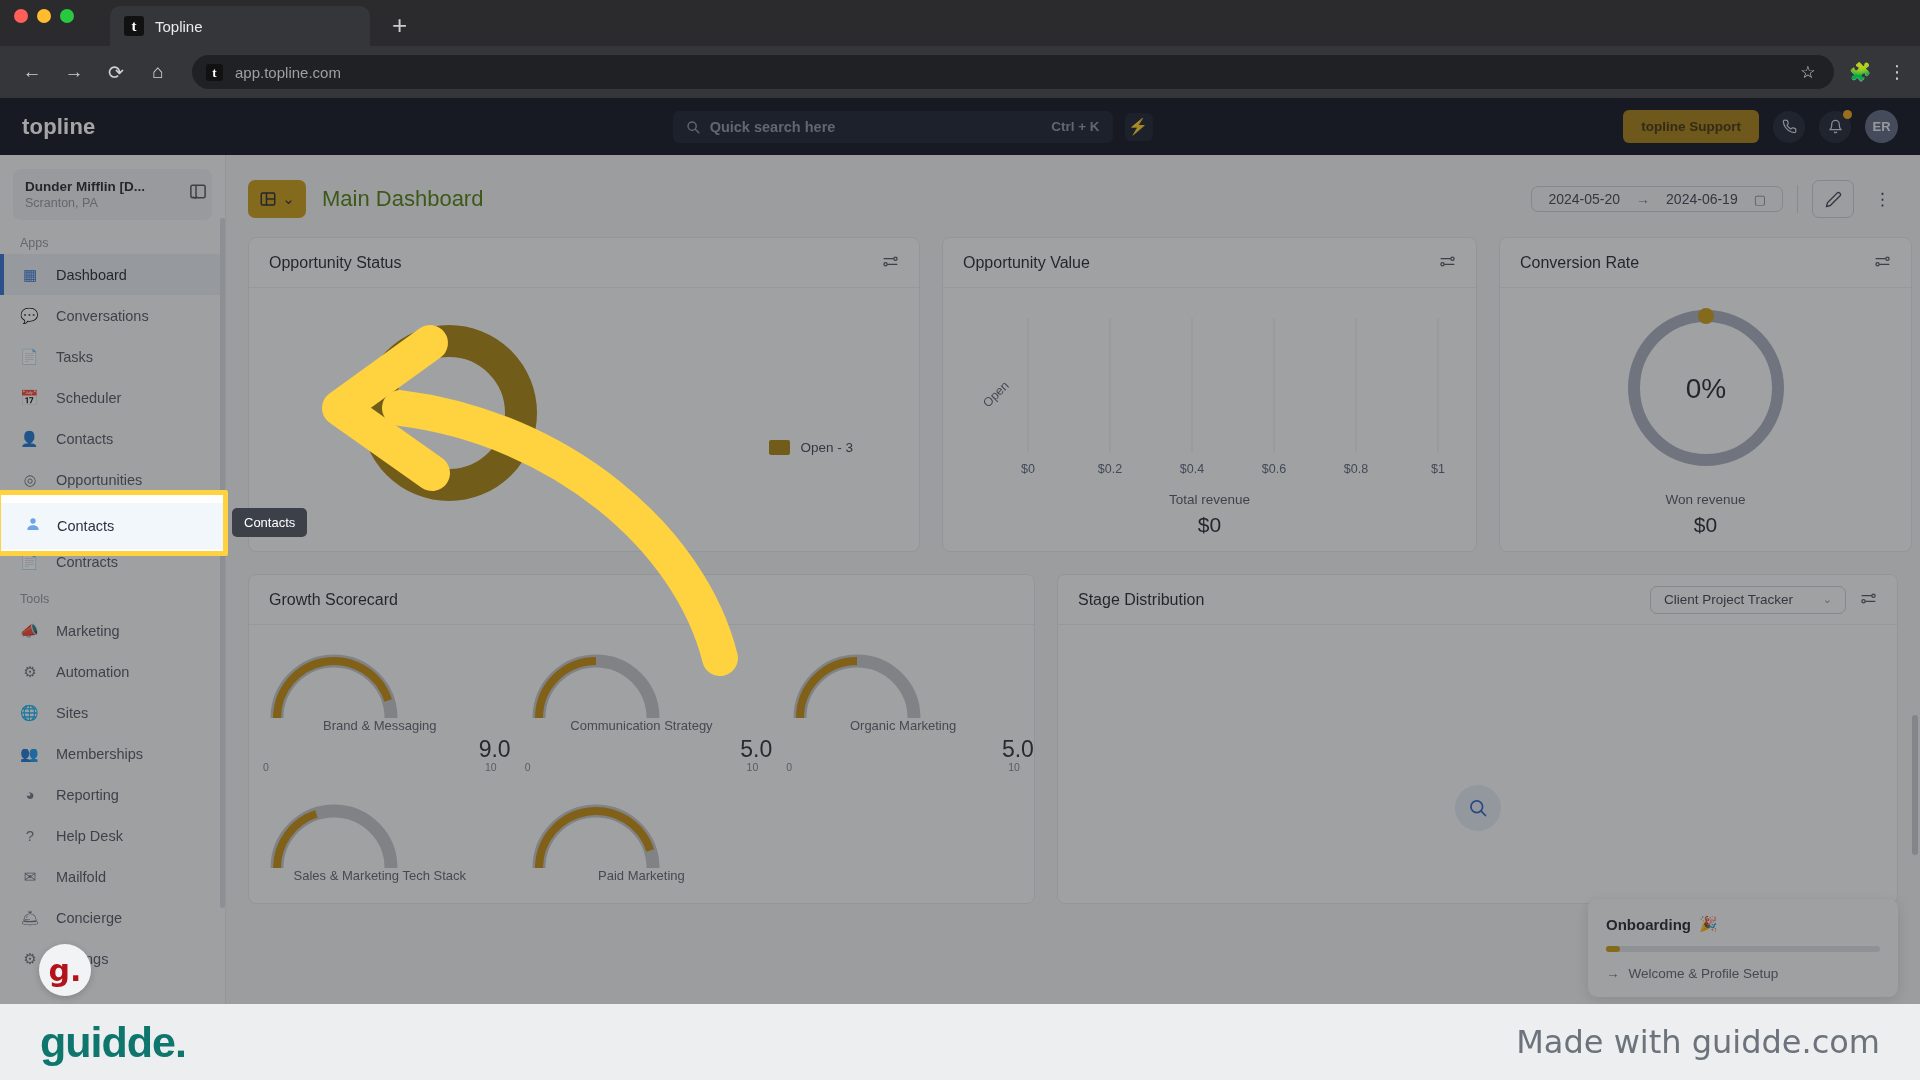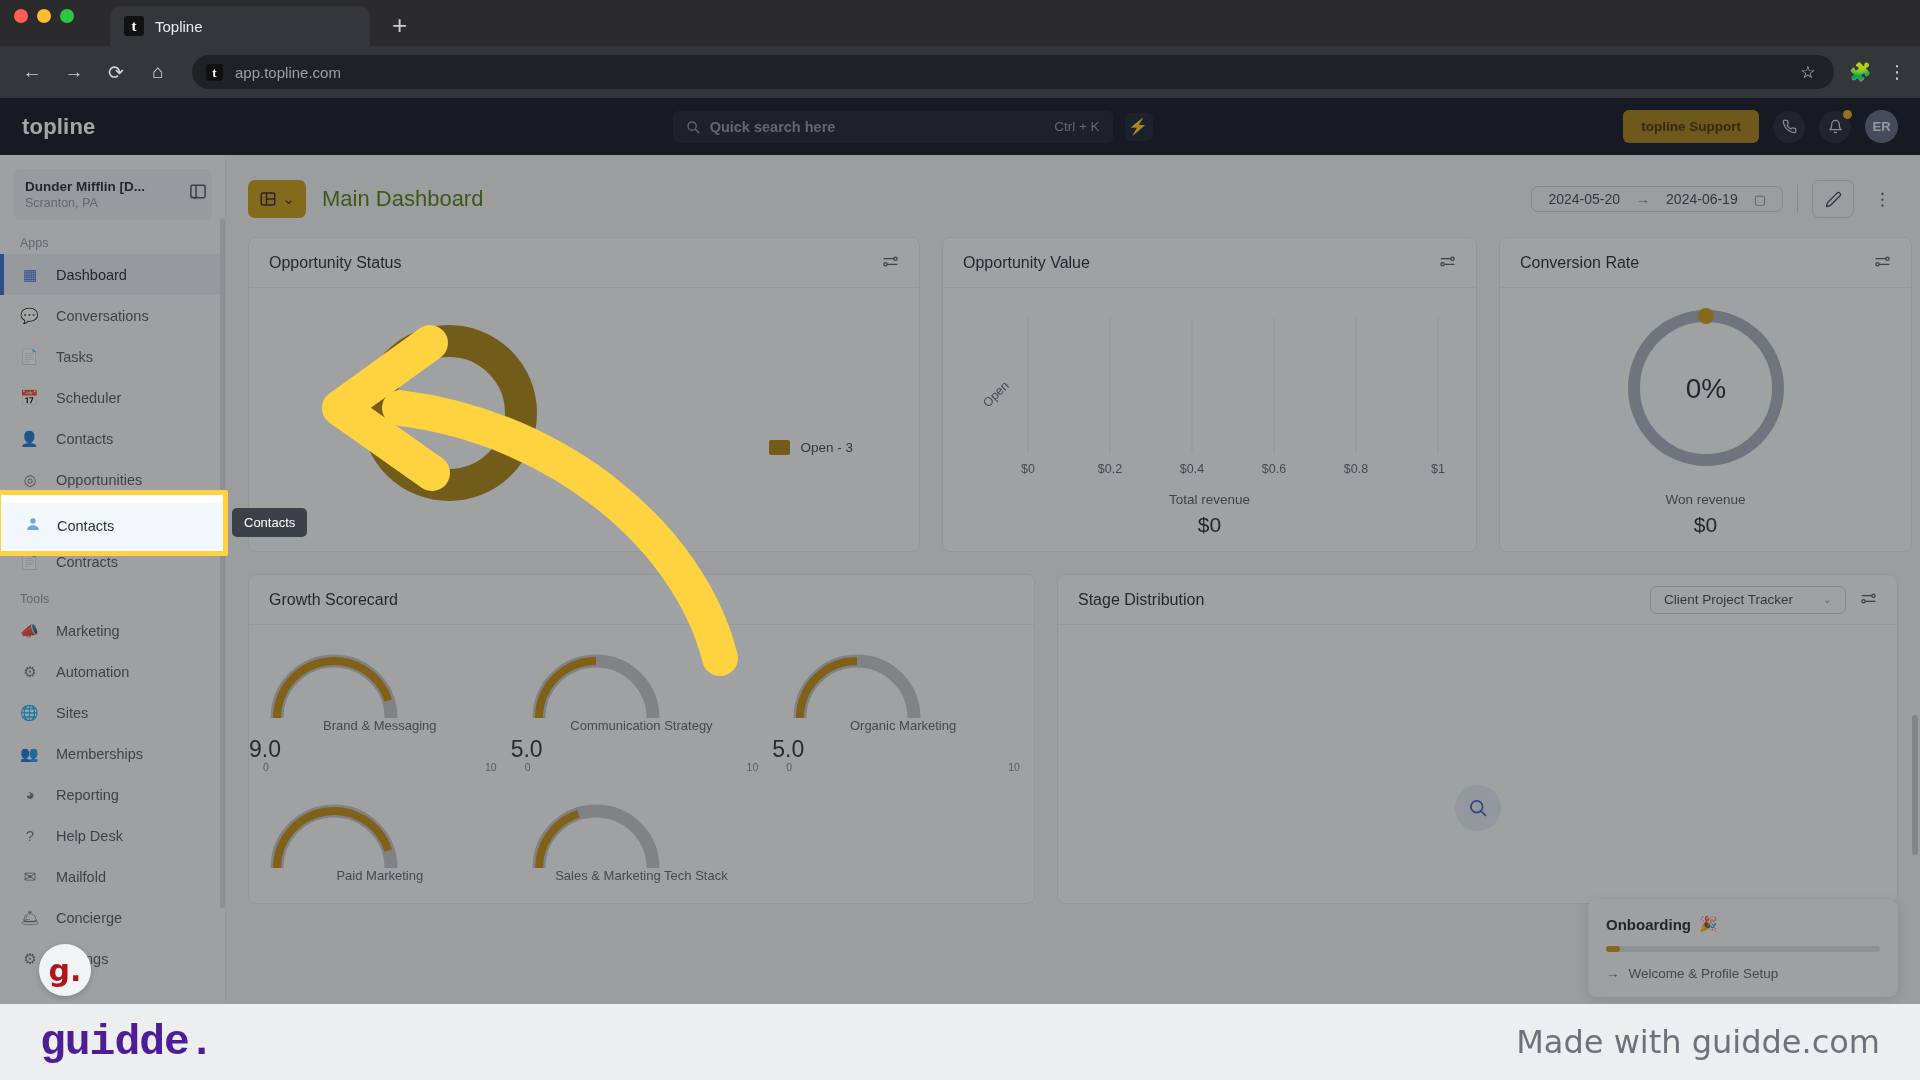--- a/index.html
+++ b/index.html
@@ -80,21 +80,21 @@
   }
   .brand { color: #fff; font-size: 22px; font-weight: 700;
     letter-spacing: .2px; width: 180px; }
   .search-wrap { flex: 1; display: flex; justify-content: center;
     align-items: center; gap: 12px; }
   .searchbox {
     width: 440px; height: 32px; background: #161c2e; border-radius: 6px;
     display: flex; align-items: center; padding: 0 13px; gap: 10px;
   }
   .searchbox .ph { color: #8b93a7; font-size: 14.5px; font-weight: 600; flex:1; }
-  .searchbox .kbd { color: #8b93a7; font-size: 13.5px; }
+  .searchbox .kbd { color: #8b93a7; font-size: 13.5px; font-weight: bold; }
   .bolt { width: 28px; height: 28px; border-radius: 6px; background: #161c2e;
     display:flex; align-items:center; justify-content:center;
     color: #e8a317; font-size: 16px; }
   .topnav-right { display: flex; align-items: center; gap: 14px; }
   .support-btn {
     background: #a37a12; color: #3a2e08; font-size: 13.5px; font-weight: 700;
     border-radius: 6px; padding: 9px 18px;
   }
   .circ-btn { width: 32px; height: 32px; border-radius: 50%;
     background: #1b2234; display: flex; align-items: center;
@@ -206,21 +206,21 @@
 
   
   .row2 { display: flex; gap: 22px; margin-top: 22px; }
   .c-growth { width: 787px; height: 330px; overflow: hidden; }
   .c-stage { flex: 1; height: 330px; overflow: hidden; position: relative; }
   .gauge-grid { display: flex; flex-wrap: wrap; padding: 8px 0 0 0; }
   .gauge { width: 33.33%; height: 150px; position: relative; }
   .gauge-label { position: absolute; left: 0; right: 0; top: 85px;
     text-align: center; font-size: 13px; color: #5a6170; }
   .gauge-value { position: absolute; left: 0; right: 0; top: 103px;
-    text-align: left; font-size: 23px; color: #262b38; }
+    text-align: right; font-size: 23px; color: #262b38; }
   .gauge-min { position: absolute; left: 14px; top: 128px; font-size: 10.5px; color: #7b8190; }
   .gauge-max { position: absolute; right: 14px; top: 128px; font-size: 10.5px; color: #7b8190; }
 
   .stage-select {
     margin-left: auto; margin-right: 14px;
     border: 1px solid #c6ccd4; border-radius: 7px; height: 28px; width: 196px;
     display: flex; align-items: center; padding: 0 13px; font-size: 13.5px;
     color: #3b4252;
   }
   .stage-select .cv { margin-left: auto; color: #8b919d; font-size: 11px; }
@@ -259,22 +259,22 @@
 
   
   .arrow-svg { position: absolute; inset: 0; z-index: 58; pointer-events: none; }
 
   
   .footer {
     position: absolute; left: 0; bottom: 0; width: 1920px; height: 76px;
     background: #eceef0; display: flex; align-items: center;
     padding: 0 40px; z-index: 70;
   }
-  .g-logo { color: #4c1d95; font-size: 43px; font-weight: 700;
-    font-family: Liberation Mono, monospace; letter-spacing: -1px; }
+  .g-logo { color: #0f766e; font-size: 43px; font-weight: 700;
+    font-family: Liberation Sans, sans-serif; letter-spacing: -1px; }
   .made-with { margin-left: auto; color: #6d737c; font-size: 32px;
     font-family: "DejaVu Sans", sans-serif; }
 
   .scroll-track { position: absolute; right: 0; top: 57px; bottom: 0;
     width: 9px; background: transparent; z-index: 15; }
   .scroll-thumb { position: absolute; right: 2px; top: 560px; width: 6px;
     height: 140px; border-radius: 3px; background: #c3c8d0; }
   .sb-scroll { position: absolute; left: 220px; top: 120px; width: 5px;
     height: 690px; border-radius: 3px; background: #d5d9e0; z-index: 13; }
 </style>
@@ -569,26 +569,26 @@
             <div class="gauge"><svg width="170" height="100" viewBox="0 0 170 100">
                 <path d="M 28 85 A 57 57 0 0 1 142.00 85.00" fill="none" stroke="#bfc3c9" stroke-width="13"></path>
                 <path d="M 28 85 A 57 57 0 0 1 85.00 28.00" fill="none" stroke="#c08a0c" stroke-width="8"></path>
               </svg><div class="gauge-label">Communication Strategy</div><div class="gauge-value">5.0</div><div class="gauge-min">0</div><div class="gauge-max">10</div></div>
             <div class="gauge"><svg width="170" height="100" viewBox="0 0 170 100">
                 <path d="M 28 85 A 57 57 0 0 1 142.00 85.00" fill="none" stroke="#bfc3c9" stroke-width="13"></path>
                 <path d="M 28 85 A 57 57 0 0 1 85.00 28.00" fill="none" stroke="#c08a0c" stroke-width="8"></path>
               </svg><div class="gauge-label">Organic Marketing</div><div class="gauge-value">5.0</div><div class="gauge-min">0</div><div class="gauge-max">10</div></div>
             <div class="gauge"><svg width="170" height="100" viewBox="0 0 170 100">
                 <path d="M 28 85 A 57 57 0 0 1 142.00 85.00" fill="none" stroke="#bfc3c9" stroke-width="13"></path>
+                <path d="M 28 85 A 57 57 0 0 1 67.39 30.79" fill="none" stroke="#c08a0c" stroke-width="8"></path>
+              </svg><div class="gauge-label">Sales &amp; Marketing Tech Stack</div><div class="gauge-value"></div></div>
+            <div class="gauge"><svg width="170" height="100" viewBox="0 0 170 100">
+                <path d="M 28 85 A 57 57 0 0 1 142.00 85.00" fill="none" stroke="#bfc3c9" stroke-width="13"></path>
                 <path d="M 28 85 A 57 57 0 0 1 139.21 67.39" fill="none" stroke="#c08a0c" stroke-width="8"></path>
               </svg><div class="gauge-label">Paid Marketing</div><div class="gauge-value"></div></div>
-            <div class="gauge"><svg width="170" height="100" viewBox="0 0 170 100">
-                <path d="M 28 85 A 57 57 0 0 1 142.00 85.00" fill="none" stroke="#bfc3c9" stroke-width="13"></path>
-                <path d="M 28 85 A 57 57 0 0 1 67.39 30.79" fill="none" stroke="#c08a0c" stroke-width="8"></path>
-              </svg><div class="gauge-label">Sales &amp; Marketing Tech Stack</div><div class="gauge-value"></div></div>
           </div>
       </div>
 
       <div class="card c-stage">
         <div class="card-head">
           <div class="card-title">Stage Distribution</div>
           <div class="stage-select">
             <span>Client Project Tracker</span>
             <span class="cv">⌄</span>
           </div>

